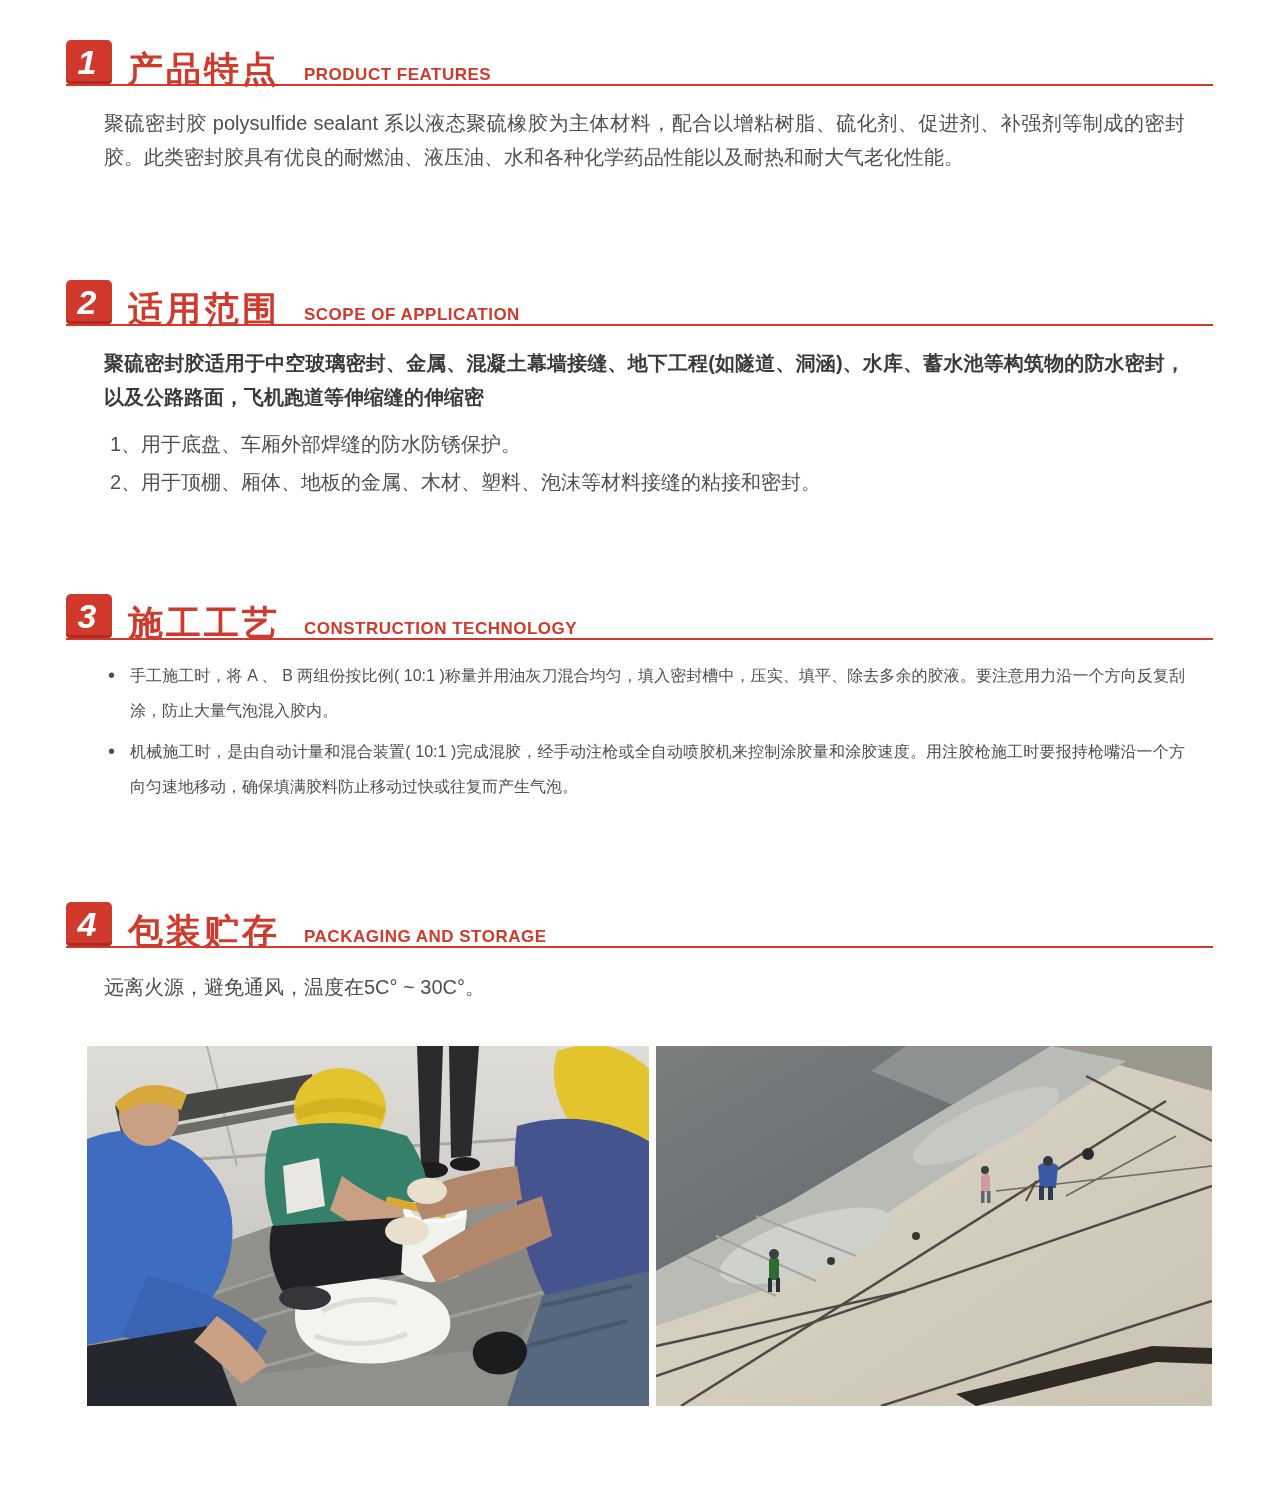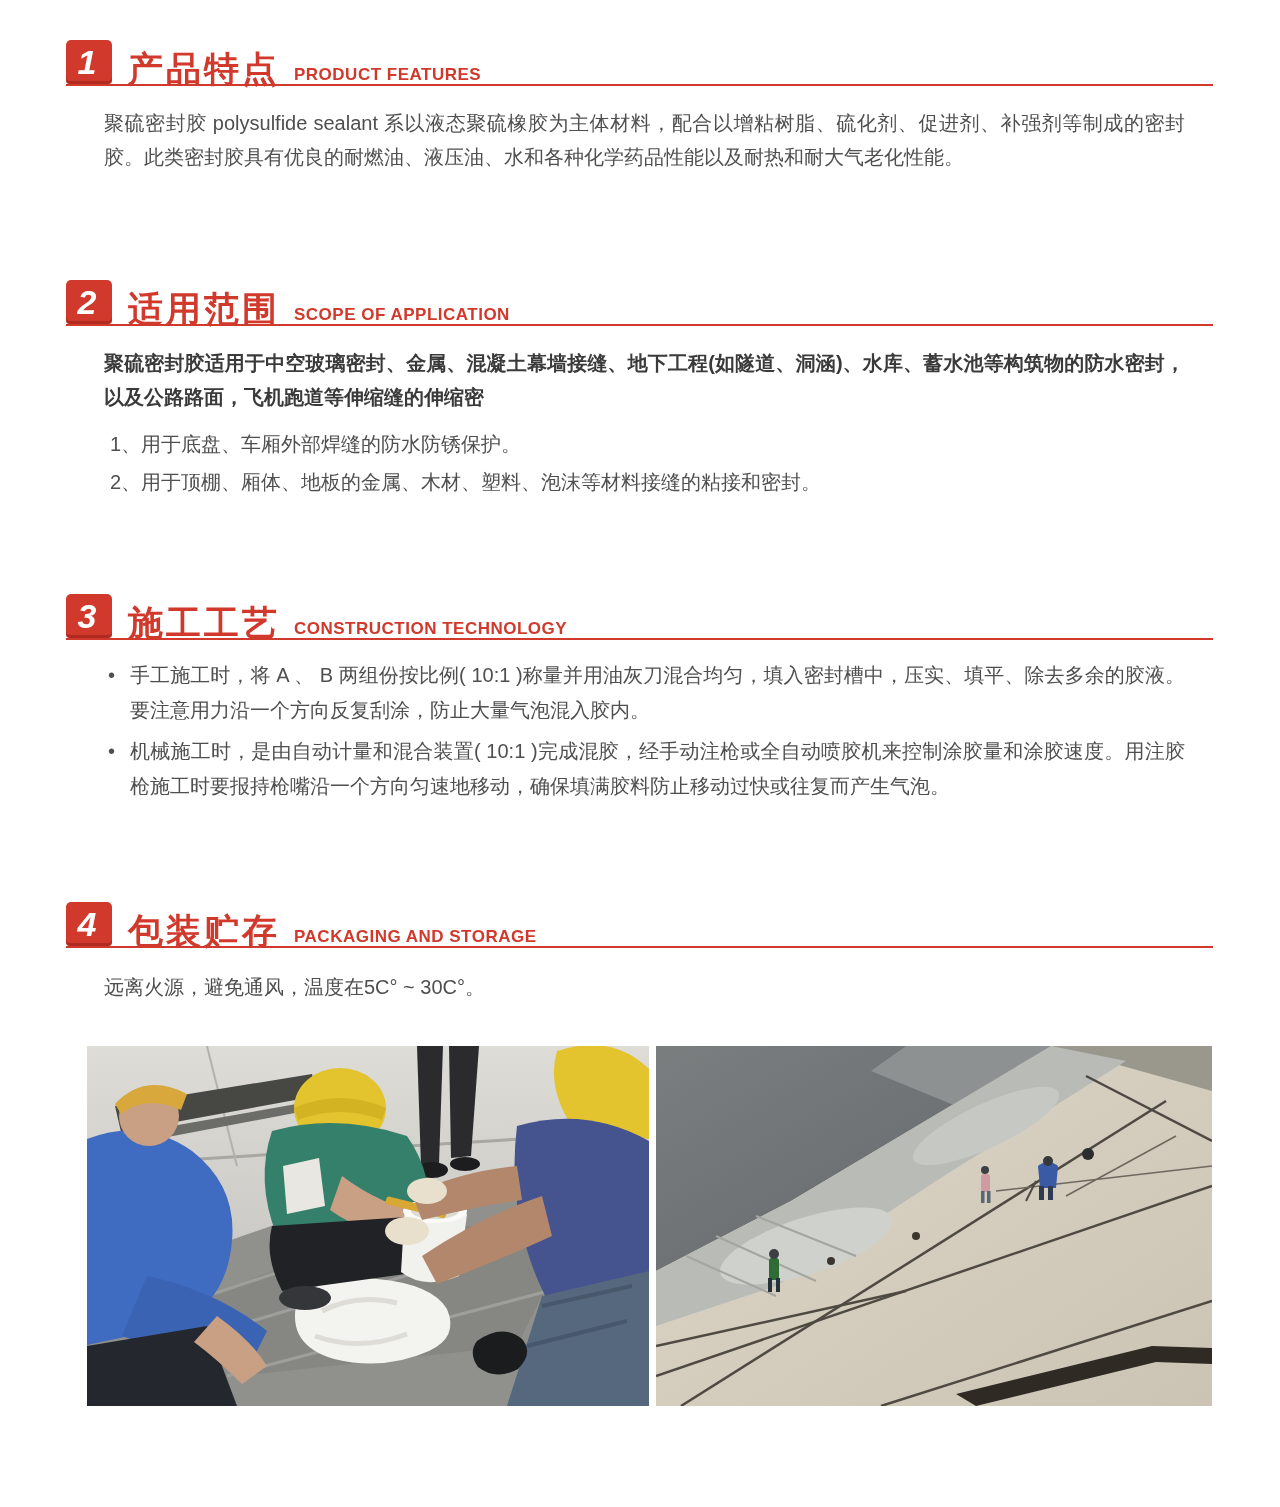--- a/index.html
+++ b/index.html
@@ -35,42 +35,42 @@
     font-size:34px;line-height:1;transform:translateX(-2px);
   }
   .zh{
     color:var(--accent);font-size:35px;font-weight:800;
     letter-spacing:3px;line-height:1;margin-left:16px;
     transform:translateY(2px);
     margin-top:24px;
   }
   .en{
     color:var(--accent);font-size:17px;font-weight:700;
-    letter-spacing:.5px;margin-left:14px;line-height:1;
+    letter-spacing:.5px;margin-left:24px;line-height:1;
     transform:translateY(-1px);
   }
 
   
   .sec-body{
     margin:20px 28px 0 38px;
     font-size:20px;line-height:34px;text-align:justify;
     color:var(--text);
   }
   .lead{
     font-weight:bold;color:var(--text-dark);
   }
   .num-list{margin:16px 28px 0 44px;list-style:none;}
   .num-list li{
     font-size:20px;line-height:28px;color:var(--text);
     margin-bottom:10px;
   }
   .bullet-list{margin:18px 28px 0 42px;list-style:none;}
   .bullet-list li{
     position:relative;padding-left:22px;
-    font-size:20px;line-height:35px;text-align:justify;
+    font-size:16px;line-height:35px;text-align:justify;
     color:var(--text);margin-bottom:6px;
   }
   .bullet-list li::before{
     content:"•";position:absolute;left:0;top:0;
     color:var(--text);font-size:20px;
   }
 
   
   .sec1{margin-top:0;}
   .sec2{margin-top:104px;}

